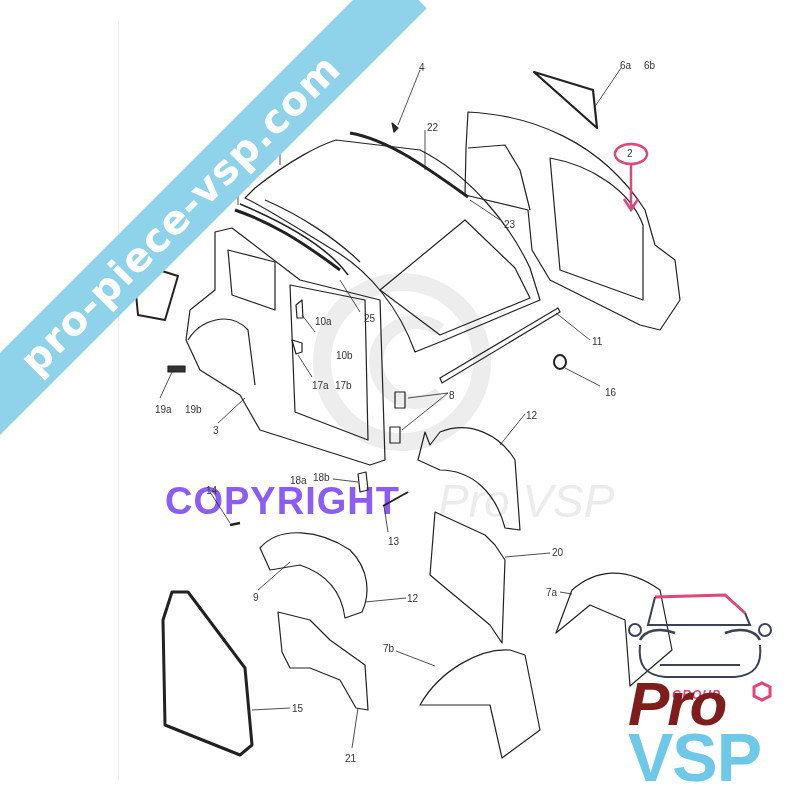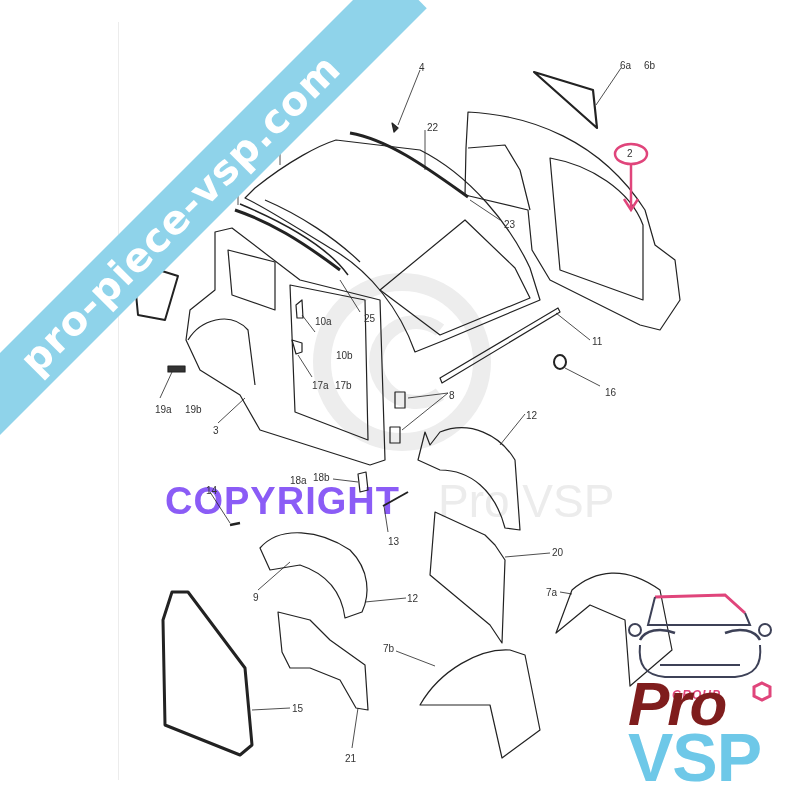--- a/index.html
+++ b/index.html
@@ -1,20 +1,20 @@
 <!DOCTYPE html>
 <html><head>
 <meta charset="utf-8">
 <style>
   html, body { margin:0; padding:0; background:#ffffff; }
   body { width:800px; height:800px; position:relative; overflow:hidden; font-family:"Liberation Sans", sans-serif; }
   #stage { position:absolute; left:0; top:0; width:800px; height:800px; }
   .lbl { position:absolute; font-size:10px; color:#333; font-family:"Liberation Sans", sans-serif; white-space:nowrap; }
   .wm-copy { position:absolute; left:165px; top:480px; font-size:38px; font-weight:bold; color:#8b5cf6; letter-spacing:1px; font-family:"Liberation Sans", sans-serif; }
-  .wm-pro { position:absolute; left:438px; top:474px; font-size:46px; color:#ececec; font-family:"Liberation Sans", sans-serif; }
+  .wm-pro { position:absolute; left:438px; top:474px; font-size:46px; font-style:italic; color:#ececec; font-family:"Liberation Sans", sans-serif; }
   .banner { position:absolute; left:-140px; top:185px; width:640px; height:58px; background:#8fd3ea; transform:rotate(-45deg); transform-origin:50% 50%; display:flex; align-items:center; justify-content:center; }
   .banner span { color:#ffffff; font-size:40px; font-weight:bold; font-family:"DejaVu Sans", sans-serif; letter-spacing:1px; }
   .logo { position:absolute; left:620px; top:585px; width:160px; height:190px; }
   .logo-group { position:absolute; left:672px; top:688px; font-size:12px; font-style:italic; font-weight:bold; color:#e0457b; letter-spacing:1px; }
   .logo-pro { position:absolute; left:628px; top:668px; font-size:62px; font-style:italic; font-weight:bold; color:#7f1d1d; font-family:"Liberation Sans", sans-serif; letter-spacing:-2px; }
   .logo-vsp { position:absolute; left:628px; top:718px; font-size:68px; font-weight:bold; color:#6ec8e8; font-family:"Liberation Sans", sans-serif; letter-spacing:-1px; }
   .vline { position:absolute; left:118px; top:22px; width:1px; height:758px; background:#ececec; }
 </style>
 </head>
 <body>

